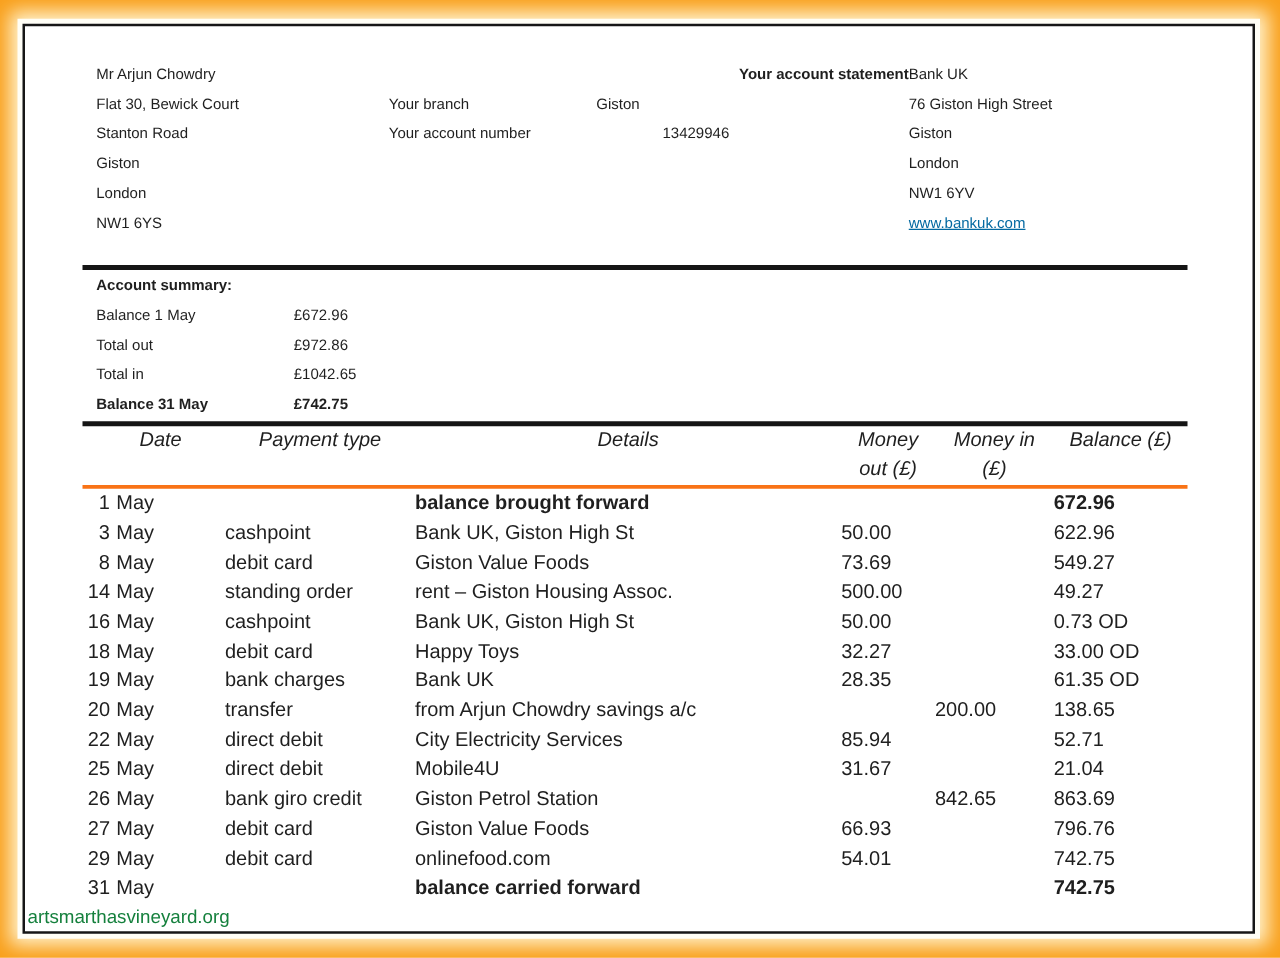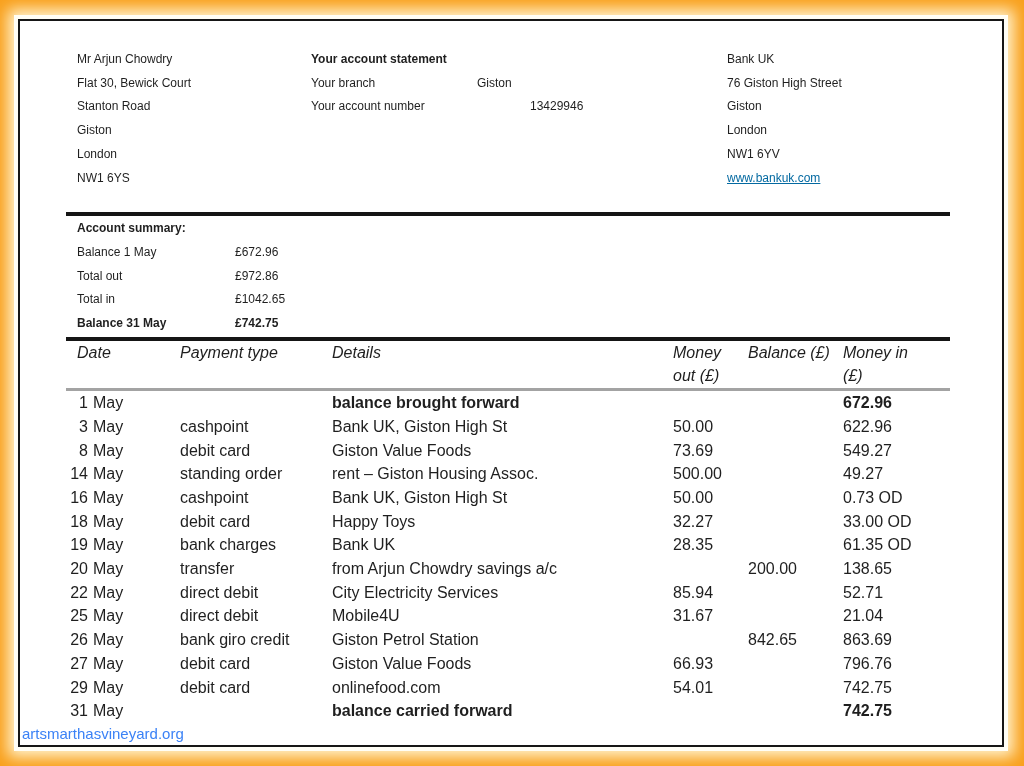--- a/index.html
+++ b/index.html
@@ -23,21 +23,21 @@
   .line { line-height: 23.7px; font-size: 12px; }
 
   
   .top-block {
     display: flex;
     padding-top: 27px;
     margin-left: 57px;
   }
   .customer-address { width: 234px; }
   .statement-meta  { width: 416px; }
-  .meta-title { font-weight: bold; }
+  .meta-title { font-weight: bold; text-align: right; }
   .meta-row { position: relative; }
   .meta-row .value { position: absolute; left: 166px; top: 0; white-space: nowrap; }
   .meta-row.wide .value { left: 219px; }
   .bank-address { flex: 1; }
   .bank-link {
     color: #0369a1;
     text-decoration: underline;
     cursor: pointer;
     display: inline-block;
   }
@@ -60,39 +60,40 @@
   
   .txn-header, .txn-row {
     margin-left: 46px;
     width: 884px;
     display: grid;
     grid-template-columns: 114px 152px 341px 75px 95px 107px;
     box-sizing: border-box;
   }
   .txn-header {
     font-style: italic;
-    border-bottom: 3px solid #a3a3a3;
+    border-bottom: 3px solid #f97316;
+    text-align: center;
   }
   .txn-header > div { line-height: 23.7px; font-size: 16px; }
   .txn-header .c-date { padding-left: 11px; box-sizing: border-box; }
   .txn-row .cell { line-height: 23.7px; font-size: 16px; white-space: nowrap; }
   .date-cell { padding-left: 4px; box-sizing: border-box; }
   .date-cell .day {
     display: inline-block;
     width: 18px;
     text-align: right;
   }
   .date-cell .month { margin-left: 5px; }
   .txn-row.bold-row .details, .txn-row.bold-row .balance { font-weight: bold; }
 
   .watermark {
     margin-left: 2px;
     font-size: 15px;
     line-height: 22px;
-    color: #3b82f6;
+    color: #15803d;
   }
 </style>
 </head>
 <body>
 
 <div class="paper">
 
   <div class="top-block">
 
     <div class="customer-address">
@@ -148,25 +149,25 @@
   </div>
 
   <div class="txn-header">
     <div class="c-date">Date</div>
     <div>Payment type</div>
     <div>Details</div>
     <div>
       <div>Money</div>
       <div>out (£)</div>
     </div>
-    <div>Balance (£)</div>
     <div>
       <div>Money in</div>
       <div>(£)</div>
     </div>
+    <div>Balance (£)</div>
   </div>
 
   <div id="txn-body">
       <div class="txn-row bold-row">
       <div class="cell date-cell">
         <span class="day">1</span><span class="month">May</span>
       </div>
       <div class="cell"></div>
       <div class="cell details">balance brought forward</div>
       <div class="cell"></div>

